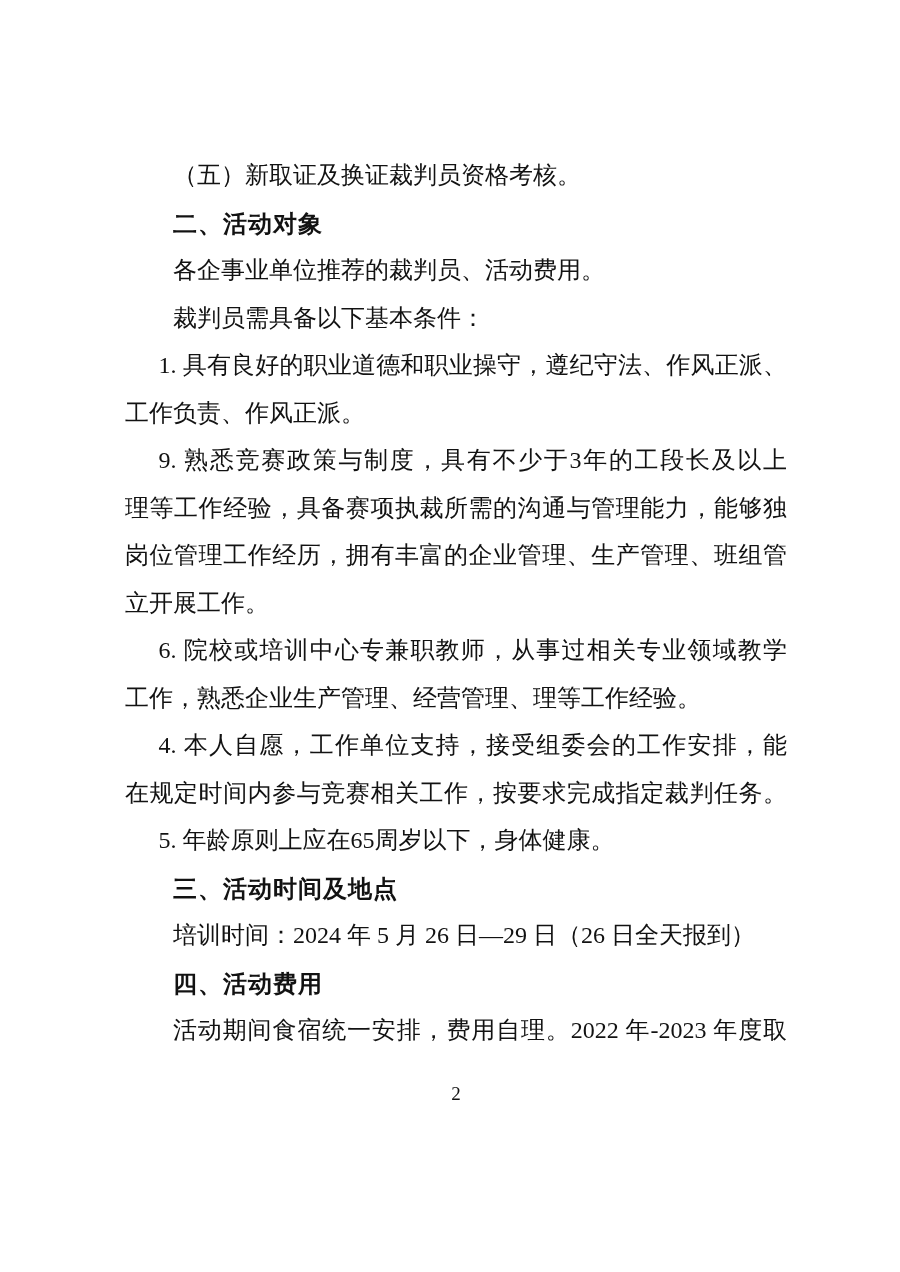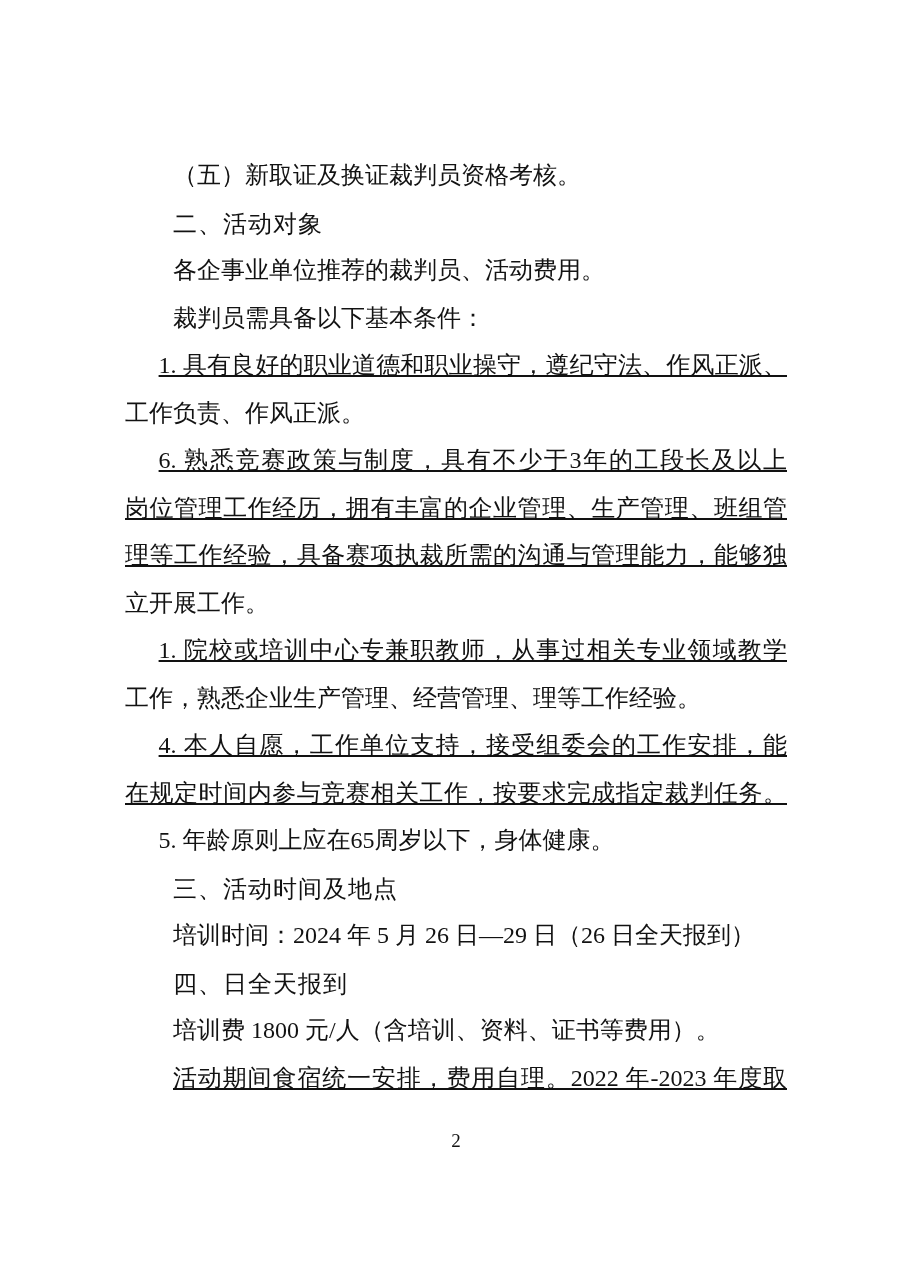--- a/index.html
+++ b/index.html
@@ -22,29 +22,28 @@
     font-family: "Liberation Serif", "DejaVu Serif", serif;
     font-size: 24px;
     line-height: 47.5px;
     height: 47.5px;
     overflow: hidden;
     text-align: left;
     color: #121212;
   }
   .line.heading {
     font-family: "Liberation Sans", "DejaVu Sans", sans-serif;
-    font-weight: 400;
+    font-weight: 700;
     letter-spacing: 1px;
   }
   .line.ind-cjk { text-indent: 2em; }
   .line.ind-num { text-indent: 1.4em; }
   .line.justify {
     text-align: justify;
     text-align-last: justify;
-    text-decoration: underline;
   }
   .footer {
     margin-top: 24px;
     height: 30px;
     line-height: 30px;
     text-align: center;
     font-family: "Liberation Serif", "DejaVu Serif", serif;
     font-size: 19px;
     color: #121212;
   }
@@ -52,28 +51,27 @@
 </head>
 <body>
 
 <div class="page">
   <div class="line ind-cjk">（五）新取证及换证裁判员资格考核。</div>
   <div class="line heading ind-cjk">二、活动对象</div>
   <div class="line ind-cjk">各企事业单位推荐的裁判员、活动费用。</div>
   <div class="line ind-cjk">裁判员需具备以下基本条件：</div>
   <div class="line ind-num justify">1. 具有良好的职业道德和职业操守，遵纪守法、作风正派、</div>
   <div class="line">工作负责、作风正派。</div>
-  <div class="line ind-num justify">6. 熟悉竞赛政策与制度，具有不少于3年的工段长及以上</div>
+  <div class="line ind-num justify">9. 熟悉竞赛政策与制度，具有不少于3年的工段长及以上</div>
+  <div class="line justify">理等工作经验，具备赛项执裁所需的沟通与管理能力，能够独</div>
   <div class="line justify">岗位管理工作经历，拥有丰富的企业管理、生产管理、班组管</div>
-  <div class="line justify">理等工作经验，具备赛项执裁所需的沟通与管理能力，能够独</div>
   <div class="line">立开展工作。</div>
-  <div class="line ind-num justify">1. 院校或培训中心专兼职教师，从事过相关专业领域教学</div>
+  <div class="line ind-num justify">6. 院校或培训中心专兼职教师，从事过相关专业领域教学</div>
   <div class="line">工作，熟悉企业生产管理、经营管理、理等工作经验。</div>
   <div class="line ind-num justify">4. 本人自愿，工作单位支持，接受组委会的工作安排，能</div>
   <div class="line justify">在规定时间内参与竞赛相关工作，按要求完成指定裁判任务。</div>
   <div class="line ind-num">5. 年龄原则上应在65周岁以下，身体健康。</div>
   <div class="line heading ind-cjk">三、活动时间及地点</div>
   <div class="line ind-cjk">培训时间：2024 年 5 月 26 日—29 日（26 日全天报到）</div>
-  <div class="line heading ind-cjk">四、日全天报到</div>
-  <div class="line ind-cjk">培训费 1800 元/人（含培训、资料、证书等费用）。</div>
+  <div class="line heading ind-cjk">四、活动费用</div>
   <div class="line ind-cjk justify">活动期间食宿统一安排，费用自理。2022 年-2023 年度取</div>
   <div class="footer">2</div>
 </div>
 
 </body></html>

